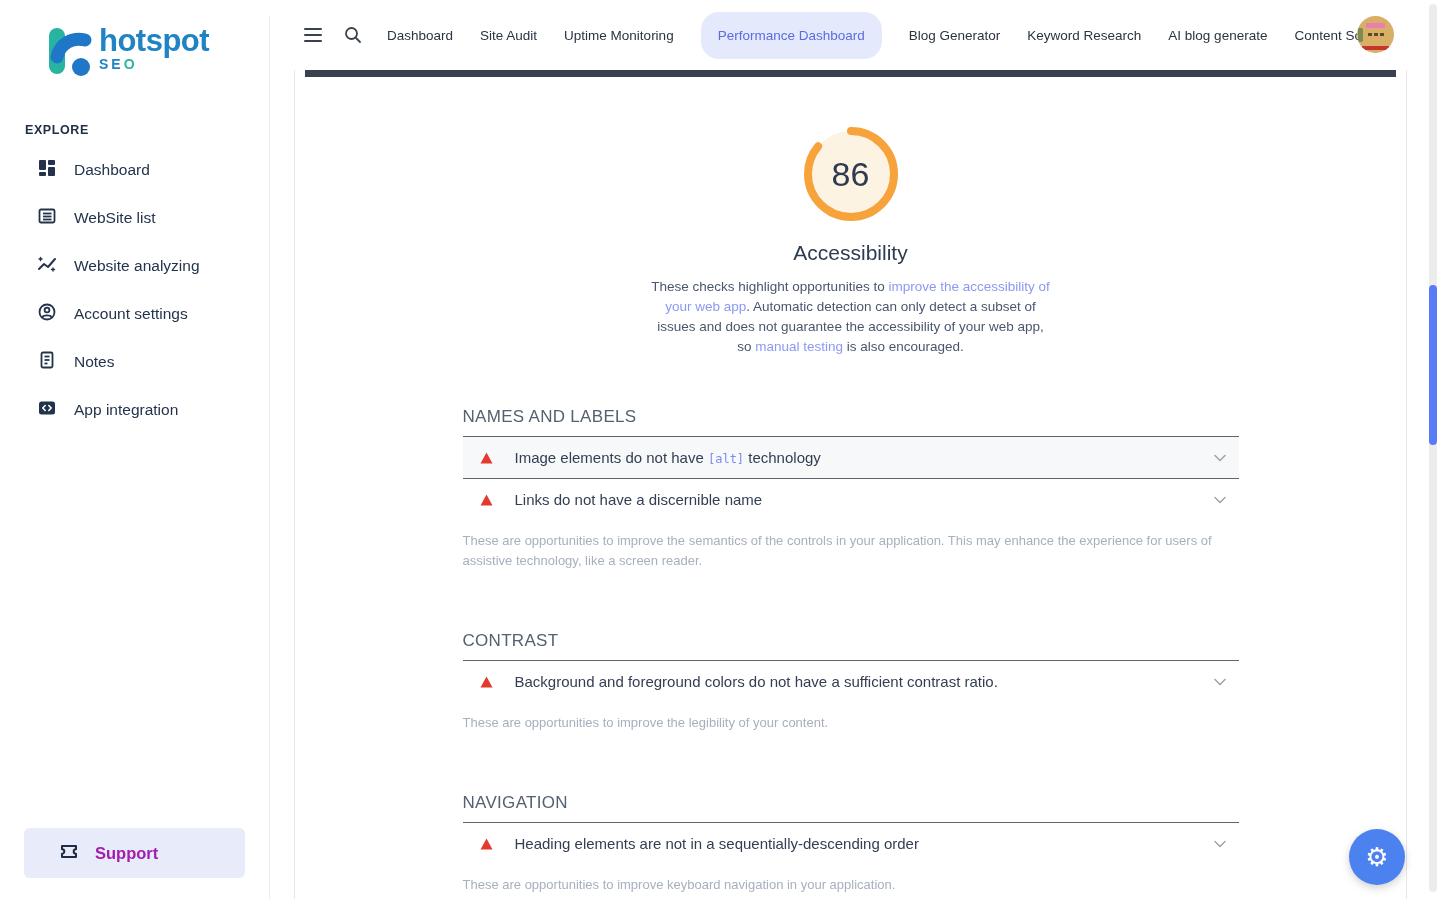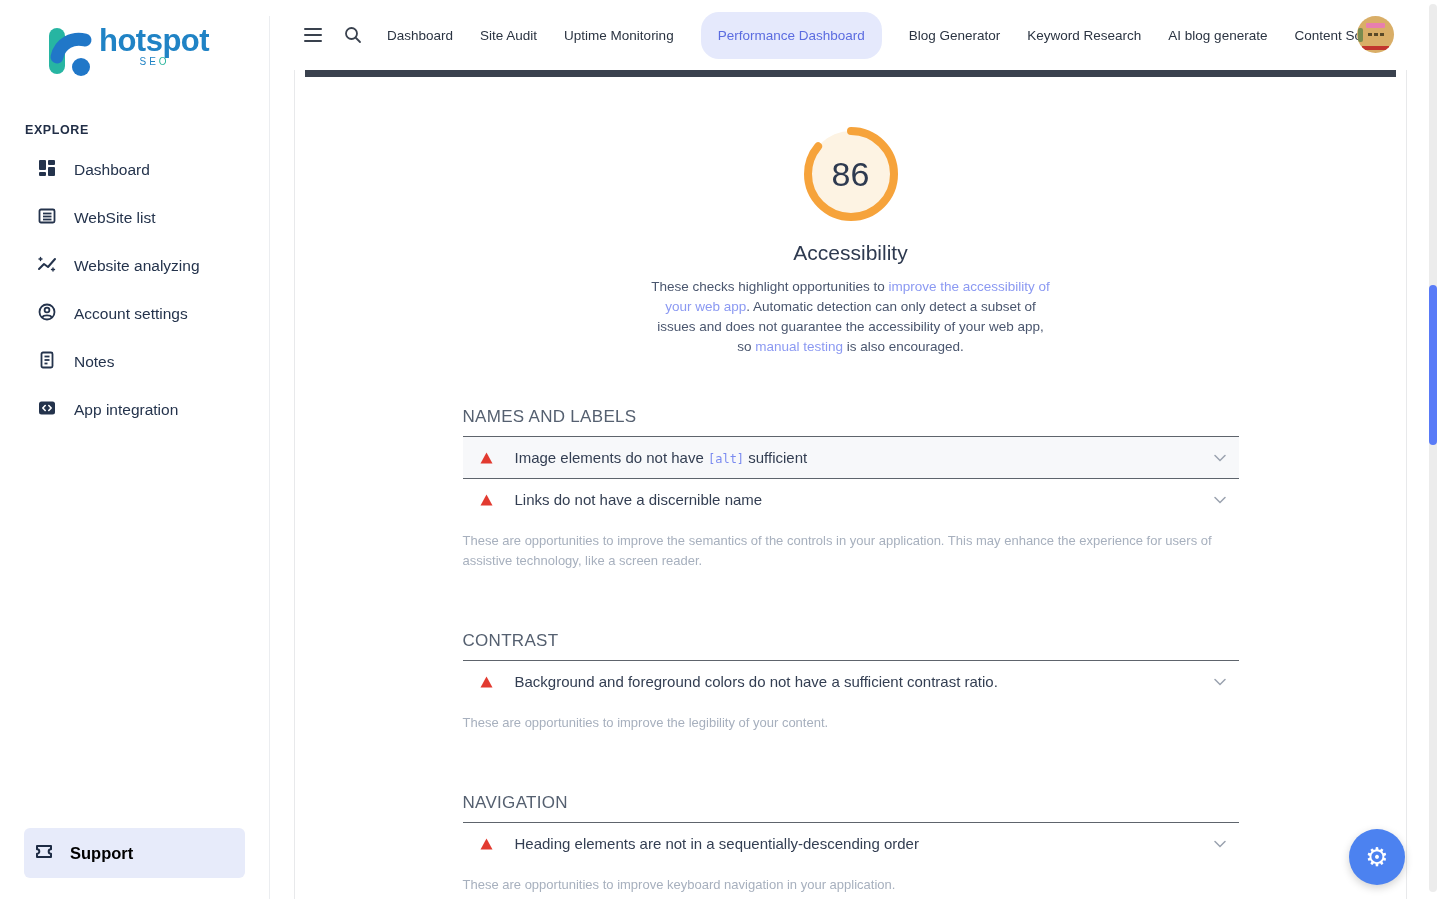--- a/index.html
+++ b/index.html
@@ -11,36 +11,36 @@
   }
 
   
   .sidebar {
     position:absolute; left:0; top:16px; width:270px; height:899px;
     background:#fff; border-right:1px solid #ebedf0;
   }
   .logo { position:absolute; top:9px; left:47px; display:flex; align-items:flex-start; cursor:pointer; }
   .logo-text { margin-left:6px; line-height:1; }
   .logo-main { font-size:31px; font-weight:700; color:#2083c5; letter-spacing:-0.5px; }
-  .logo-sub { display:block; text-align:center; font-size:10px; font-weight:400; letter-spacing:3px; color:#2083c5; margin-top:1px; padding-right:2px; }
+  .logo-sub { display:block; text-align:left; font-size:14px; font-weight:700; letter-spacing:3px; color:#2083c5; margin-top:1px; padding-right:2px; }
   .logo-sub .o-teal { color:#2cb69e; letter-spacing:0; }
   .explore-label {
     position:absolute; top:107px; left:25px;
     font-size:12.5px; font-weight:700; color:#222f47; letter-spacing:.6px;
   }
   .side-nav { position:absolute; top:130px; left:0; width:100%; }
   .nav-item {
     height:48px; display:flex; align-items:center; padding-left:37px; gap:17px;
     font-size:15.5px; font-weight:500; color:#24334c; cursor:pointer;
   }
   .nav-item svg { flex:0 0 auto; }
   .support-btn {
     position:absolute; left:24px; bottom:37px; width:221px; height:50px;
     background:#e7ebfa; border-radius:6px; display:flex; align-items:center;
-    gap:15px; padding-left:9px; font-size:16.5px; font-weight:600; color:#000000;
+    gap:15px; padding-left:34px; font-size:16.5px; font-weight:600; color:#a21caf;
     cursor:pointer;
   }
 
   
   .topnav {
     position:absolute; left:271px; top:0; width:1136px; height:70px;
     background:#fff; display:flex; align-items:center;
   }
   .burger { margin-left:33px; width:18px; cursor:pointer; }
   .burger div { height:2px; background:#39414e; border-radius:1px; margin:4px 0; }
@@ -261,21 +261,21 @@
     <div class="sections">
 
       <div class="section">
         <div class="section-title">NAMES AND LABELS</div>
         <div class="audit-row shaded">
           <span class="fail-icon">
             <svg width="13" height="12" viewBox="0 0 13 12">
                 <path d="M6.5 0.5 L12.5 11.5 H0.5 Z" fill="#E23A30"></path>
               </svg>
           </span>
-          <span class="audit-title"><span>Image elements do not have </span><span class="lh-code">[alt]</span><span> sufficient</span></span>
+          <span class="audit-title"><span>Image elements do not have </span><span class="lh-code">[alt]</span><span> technology</span></span>
           <span class="chev">
             <svg width="12" height="8" viewBox="0 0 12 8">
                 <path d="M1 1.5 L6 6.5 L11 1.5" stroke="#9aa2af" stroke-width="1.5" fill="none" stroke-linecap="round"></path>
               </svg>
           </span>
         </div>
         <div class="audit-row">
           <span class="fail-icon">
             <svg width="13" height="12" viewBox="0 0 13 12">
                 <path d="M6.5 0.5 L12.5 11.5 H0.5 Z" fill="#E23A30"></path>

